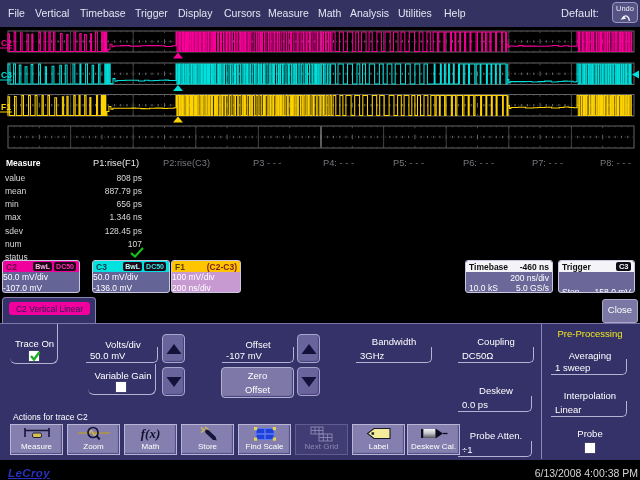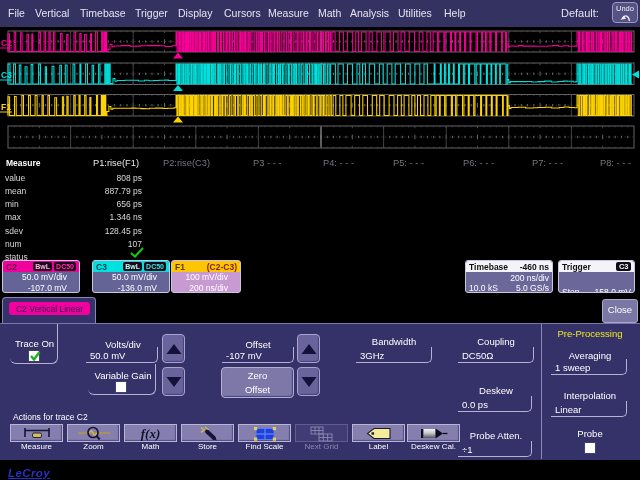--- a/index.html
+++ b/index.html
@@ -1,23 +1,23 @@
 <!DOCTYPE html>
 <html><head><meta charset="utf-8"><style>
 * {margin:0;padding:0;box-sizing:border-box}
 body {width:640px;height:480px;background:#000;font-family:"Liberation Sans",sans-serif;position:relative;overflow:hidden}
 .menubar {position:absolute;left:0;top:0;width:640px;height:27px;background:#333261}
 .db {position:absolute;top:260px;width:78px;height:33px;border:1px solid #cac6e0;border-radius:3px;overflow:hidden}
 .dbh {display:flex;align-items:center;height:11px;padding:0 3px;border-radius:2px 2px 0 0}
 .bdg {background:#1c0618;font-size:7px;font-weight:bold;border-radius:2px;padding:0 2px;line-height:9px}
-.dbv {font-size:8.5px;color:#fff;text-align:right;padding-right:12px;line-height:10.5px}
+.dbv {font-size:8.5px;color:#fff;padding-right:12px;line-height:10.5px}
 .dlg {position:absolute;left:0;top:323px;width:640px;height:137px;background:#353169;border-top:1px solid #7a76a8}
 .fld {position:absolute;height:16px;border-right:1px solid #b6b2d4;border-bottom:1px solid #b6b2d4;border-radius:0 0 5px 0}
 .pbt {position:absolute;background:#6a649c;border:1px solid #a8a4cc;border-radius:4px;box-shadow:inset -1px -1px 1px #474080}
-.abt {position:absolute;top:424px;width:53px;height:18px;background:#847fae;border:1px solid #b8b4d4;border-radius:0;box-shadow:inset -1px -1px 1px #534d88;text-align:center}
+.abt {position:absolute;top:424px;width:53px;height:31px;background:#847fae;border:1px solid #b8b4d4;border-radius:0;box-shadow:inset -1px -1px 1px #534d88;text-align:center}
 .abt.dis {background:#413d74;border-color:#615c90;box-shadow:none}
 .aic {height:17px;display:flex;align-items:center;justify-content:center}
 .atx {font-size:8px;color:#fff;line-height:10px}
 .abt.dis .atx {color:#8d88b4}
 .tab {position:absolute;left:2px;top:297px;width:94px;height:26px;background:#353169;border:1px solid #8a84b8;border-bottom:none;border-radius:4px 4px 0 0}
 .tabpill {position:absolute;left:6px;top:4px;width:81px;height:13px;background:#f2009e;border-radius:3px;font-size:8.5px;color:#281c54;text-align:center;line-height:14px}
 .close {position:absolute;left:602px;top:299px;width:36px;height:24px;background:#7b77a4;border:1px solid #aaa6cc;border-radius:3px;color:#fff;font-size:9.5px;text-align:center;line-height:20px}
 .botbar {position:absolute;left:0;top:460px;width:640px;height:20px;background:#000}
 </style></head><body>
 <div class="menubar">
@@ -326,12 +326,13 @@
         <rect x="2" y="3" width="2.5" height="9" fill="#0c0c20"></rect>
         <rect x="4.5" y="3" width="12" height="9" fill="url(#pg)"></rect>
         <path d="M16.5 2.5 L24 7.5 L16.5 12.5Z" fill="#0c0c20"></path>
         <path d="M24 7.5h4.5" stroke="#0c0c20" stroke-width="1.3"></path>
       </svg>
     </div>
     <div class="atx">Deskew Cal.</div>
   </div>
 <div class="botbar">
 <div style="position:absolute;left:8px;top:7px;font-size:11.5px;font-weight:bold;font-style:italic;color:#2830c0;text-decoration:underline;letter-spacing:.4px">LeCroy</div>
+<div style="position:absolute;right:2px;top:7px;font-size:10.5px;color:#d4d4d4">6/13/2008 4:00:38 PM</div>
 </div>
 </body></html>

